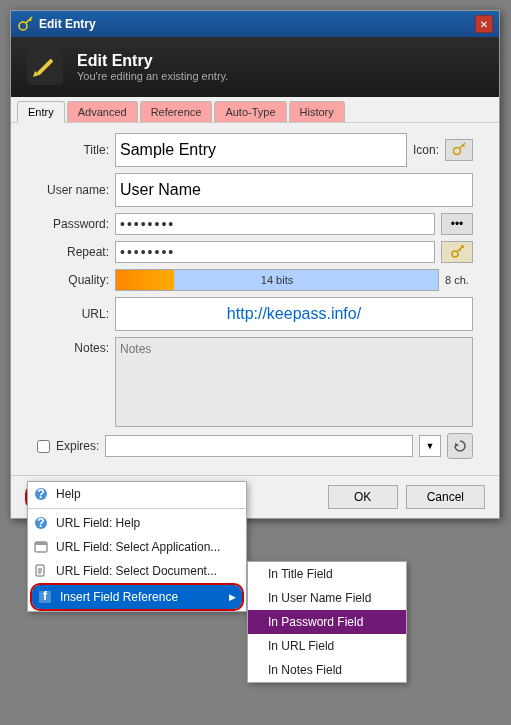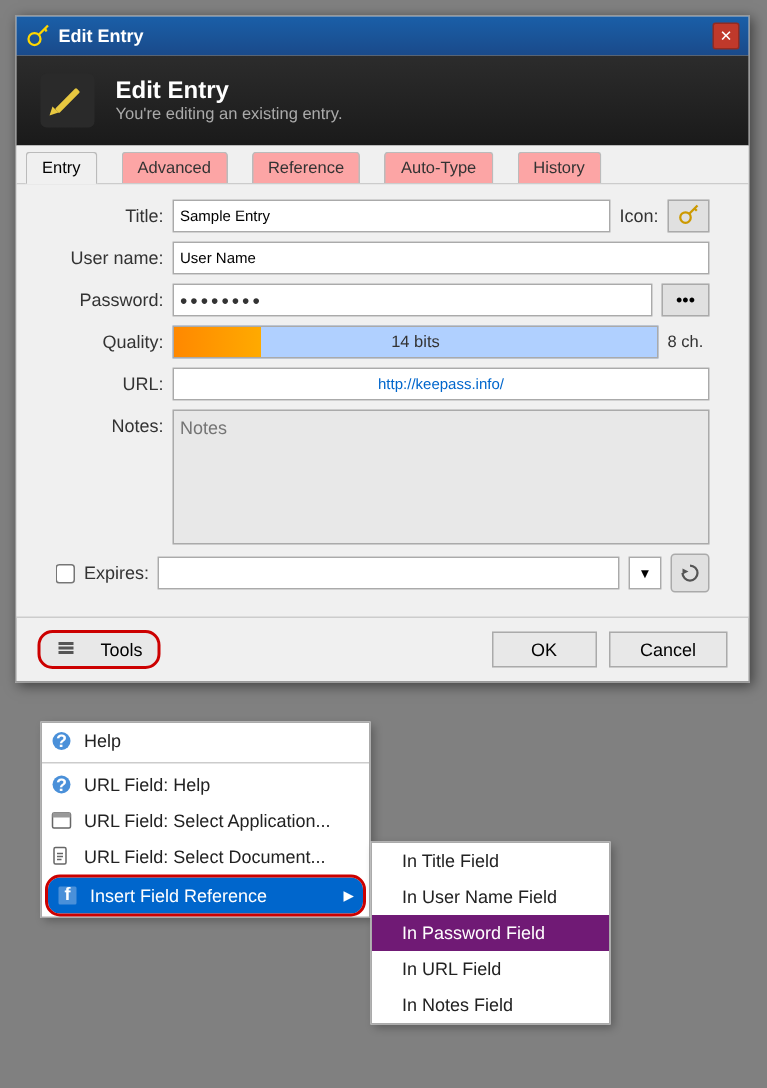--- a/index.html
+++ b/index.html
@@ -70,21 +70,21 @@
     .header-text p {
       color: #aaa;
       font-size: 11px;
     }
 
     .tabs-bar {
       background: #f0f0f0;
       border-bottom: 1px solid #ccc;
       display: flex;
       padding: 4px 6px 0;
-      gap: 16px;
+      gap: 2px;
     }
 
     .tab {
       padding: 4px 10px;
       background: #fca5a5;
       border: 1px solid #bbb;
       border-bottom: none;
       cursor: pointer;
       font-size: 11px;
       border-radius: 3px 3px 0 0;
@@ -114,25 +114,25 @@
     .form-label {
       width: 72px;
       text-align: right;
       color: #333;
       font-size: 12px;
       flex-shrink: 0;
     }
 
     .form-input {
       flex: 1;
-      height: 22px;
+      height: 34px;
       border: 1px solid #aaa;
       background: white;
       padding: 2px 4px;
-      font-size: 10px;
+      font-size: 16px;
     }
 
     .form-input.url-link {
       color: #0066cc;
       border: 1px solid #aaa;
       background: white;
       text-align: center;
     }
 
     .form-input-dots {
@@ -408,20 +408,31 @@
     </div>
 
     <div class="form-row">
       <span class="form-label">Password:</span>
       <input class="form-input-dots" type="password" value="password" style="flex: 1 1 0%;">
       <div class="icon-btn" style="width:32px;">
         <span>•••</span>
       </div>
     </div>
 
+    <div class="form-row">
+      <span class="form-label">Repeat:</span>
+      <input class="form-input-dots" type="password" value="password" style="flex: 1 1 0%;">
+      <div class="icon-btn" style="width:32px; background:#e8e0c0;">
+        <svg width="16" height="16" viewBox="0 0 16 16">
+          <circle cx="6" cy="10" r="3" fill="none" stroke="#cc9900" stroke-width="1.5"></circle>
+          <path d="M9 7 L14 2 M12 2 L14 2 L14 4" fill="none" stroke="#cc9900" stroke-width="1.5"></path>
+          <circle cx="11" cy="6" r="1" fill="#cc9900"></circle>
+        </svg>
+      </div>
+    </div>
 
     <div class="form-row">
       <span class="form-label">Quality:</span>
       <div class="quality-bar-container">
         <div class="quality-bar-fill"></div>
         <span class="quality-bar-text">14 bits</span>
       </div>
       <span class="quality-suffix">8 ch.</span>
     </div>
 

